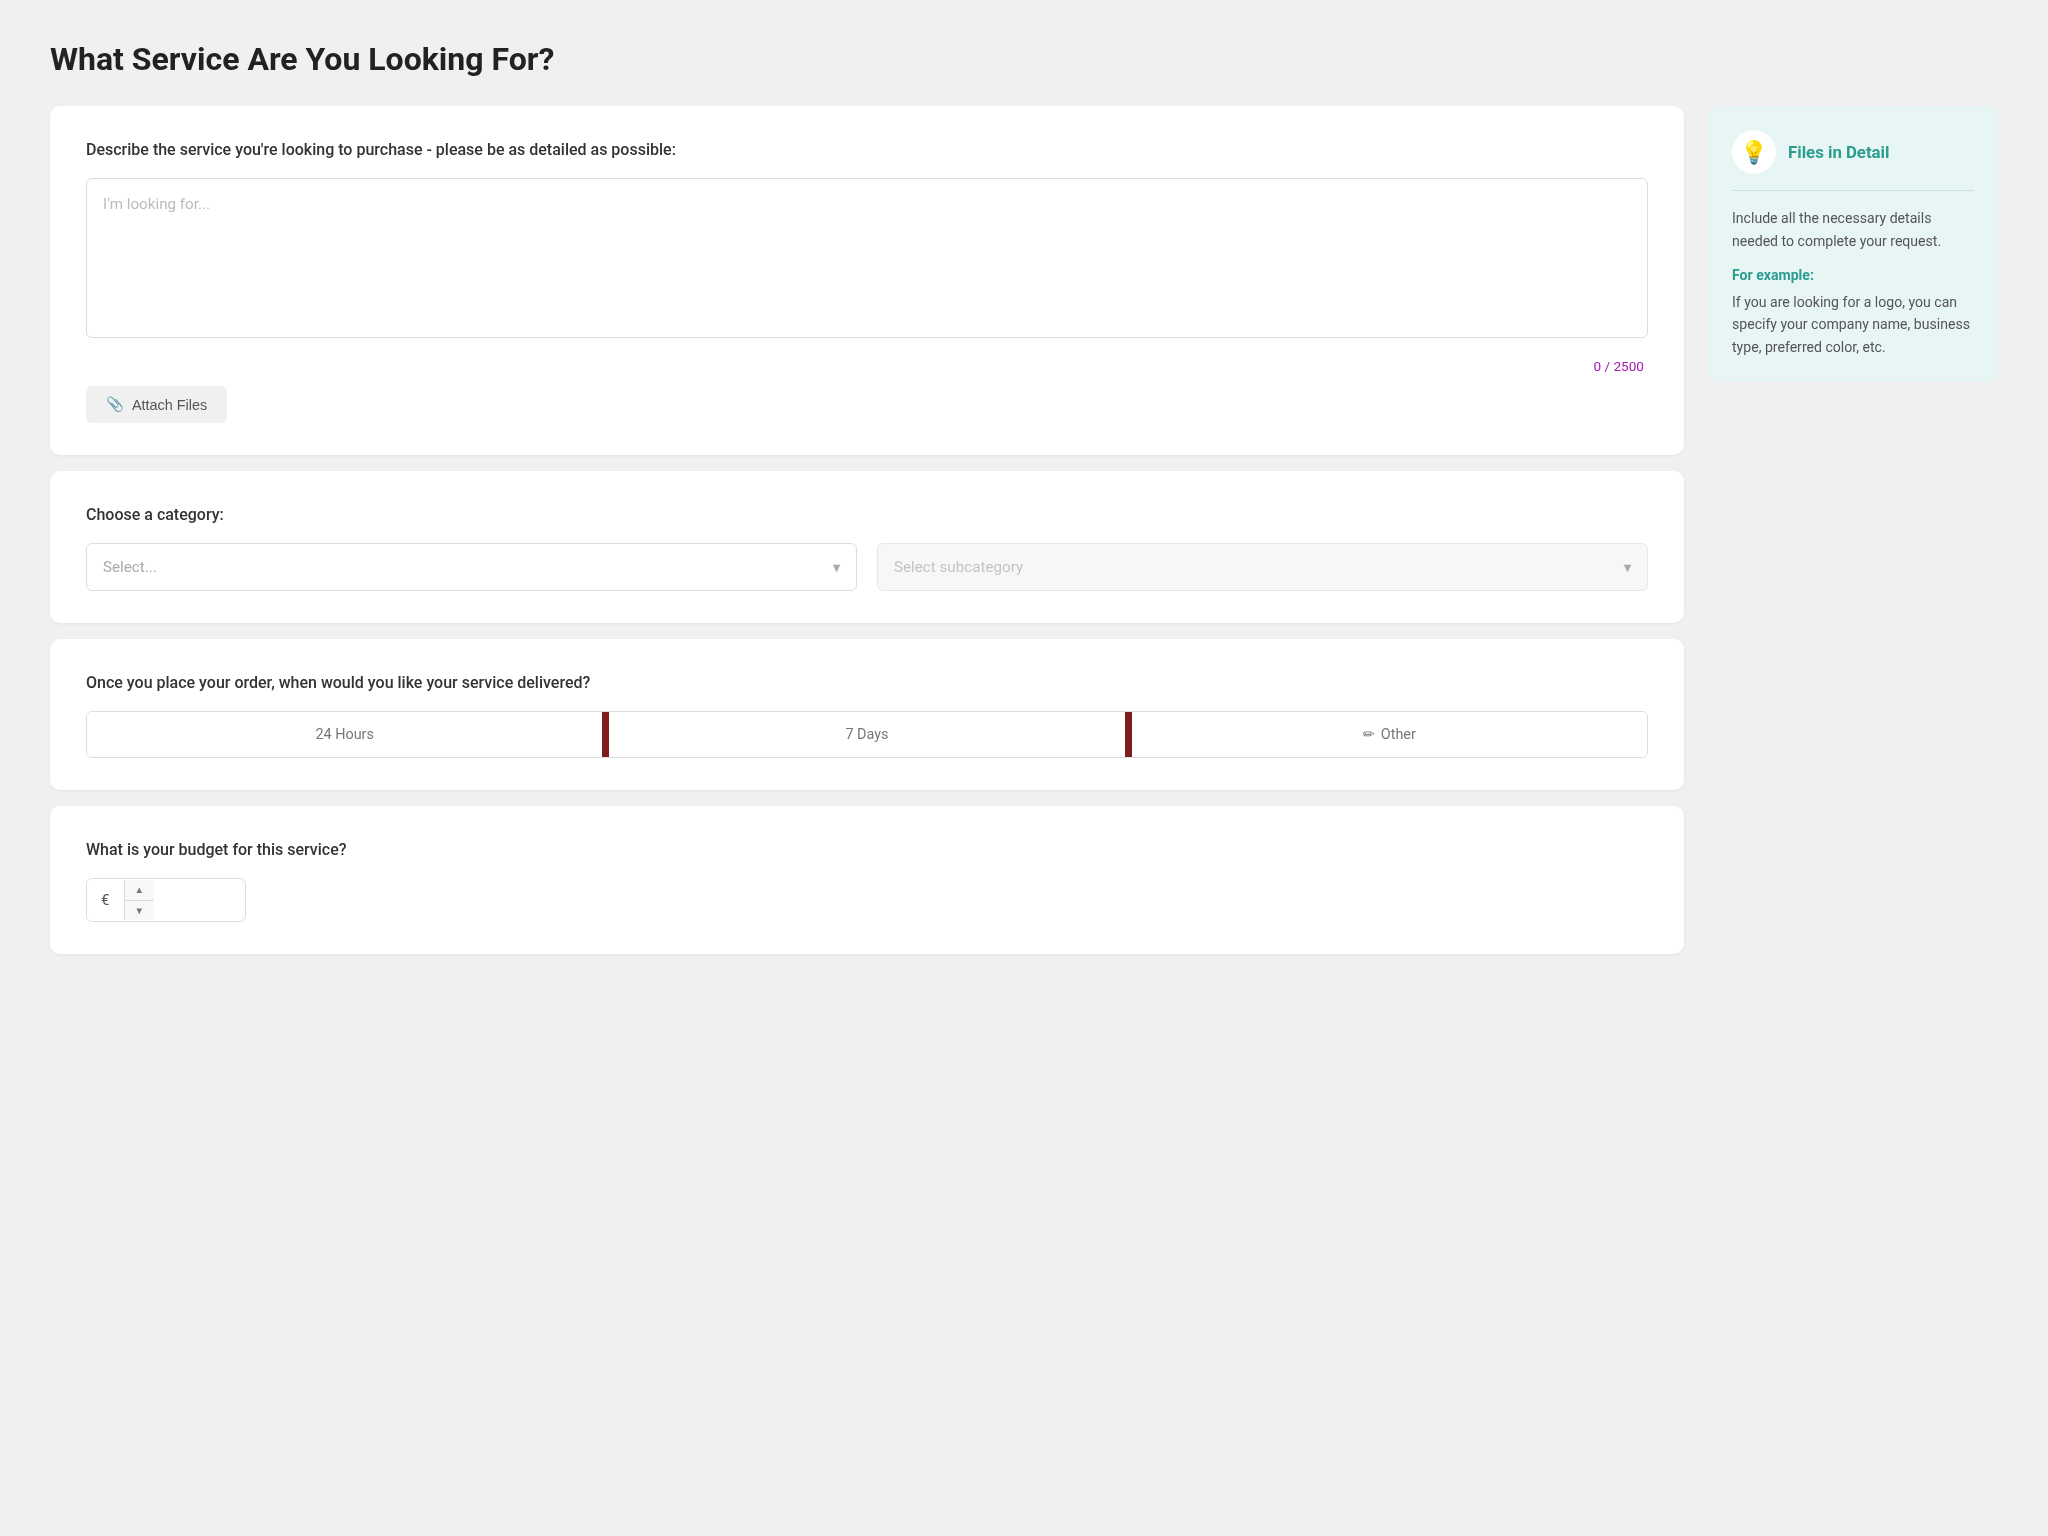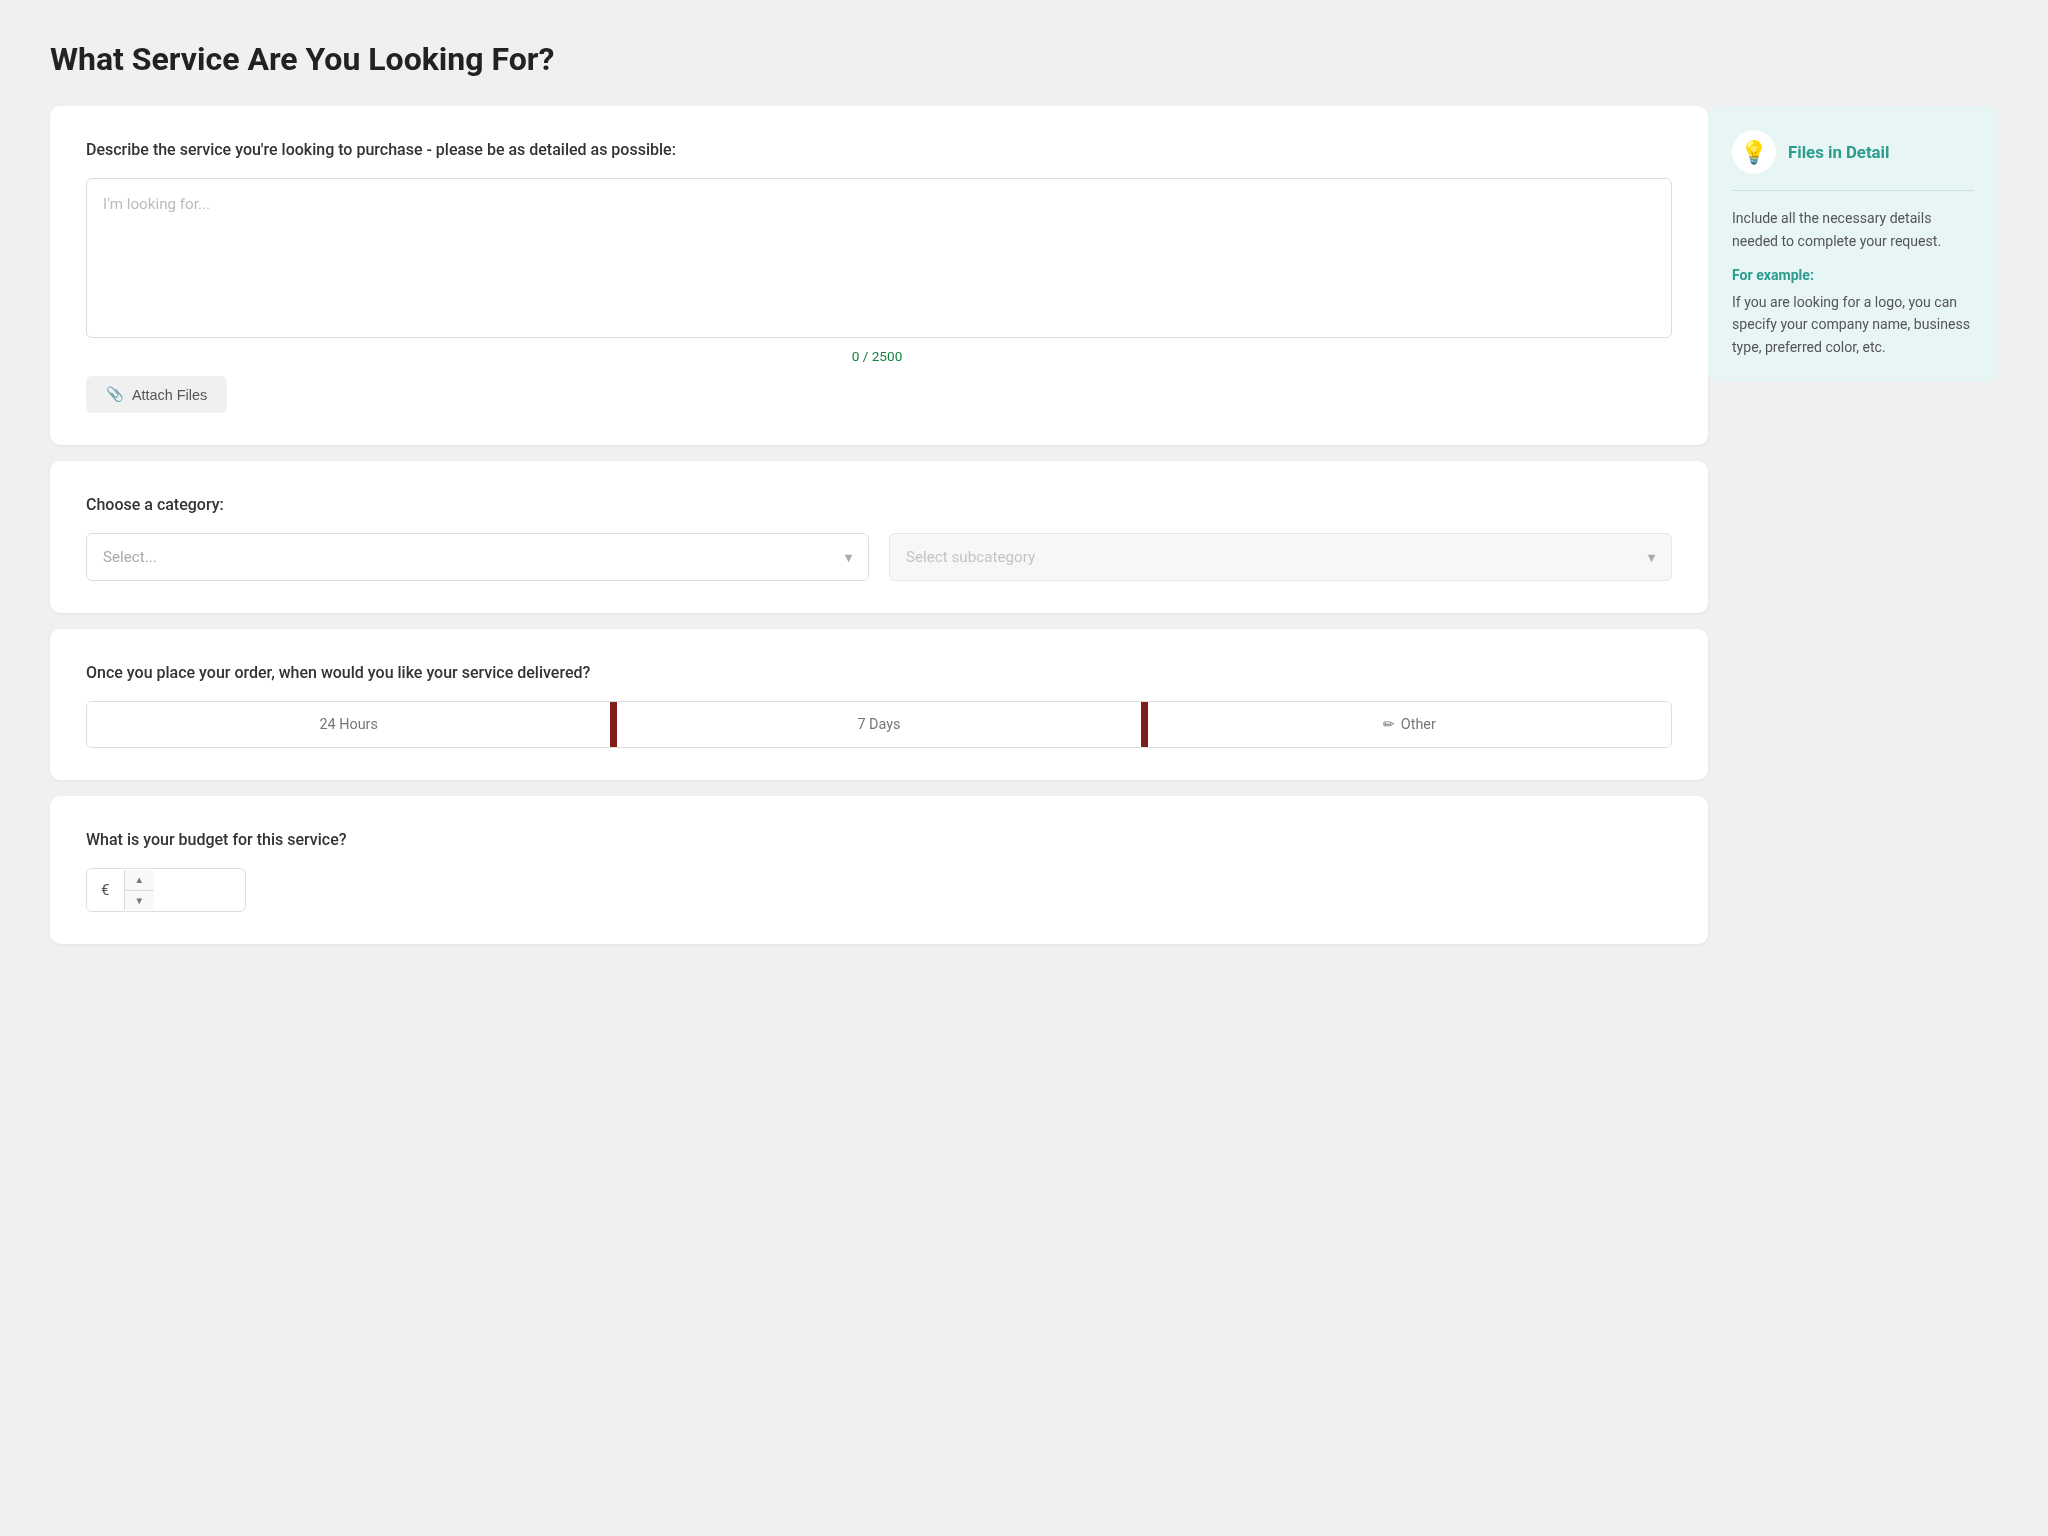--- a/index.html
+++ b/index.html
@@ -13,20 +13,21 @@
 
     h1 {
       font-size: 2rem;
       font-weight: 700;
       color: #222;
       margin-bottom: 28px;
     }
 
     .main-layout {
       display: flex;
+      gap: 24px;
       align-items: flex-start;
     }
 
     .left-column {
       flex: 1;
       display: flex;
       flex-direction: column;
       gap: 16px;
     }
 
@@ -56,24 +57,24 @@
       resize: none;
       outline: none;
       font-family: inherit;
     }
 
     textarea::placeholder {
       color: #bbb;
     }
 
     .char-count {
-      text-align: center;
+      text-align: right;
       font-size: 0.85rem;
-      color: #15803d;
-      margin-top: 6px;
+      color: #a21caf;
+      margin-top: 16px;
       padding-right: 4px;
     }
 
     .attach-btn {
       display: inline-flex;
       align-items: center;
       gap: 8px;
       background: #f0f0f0;
       border: none;
       border-radius: 6px;

